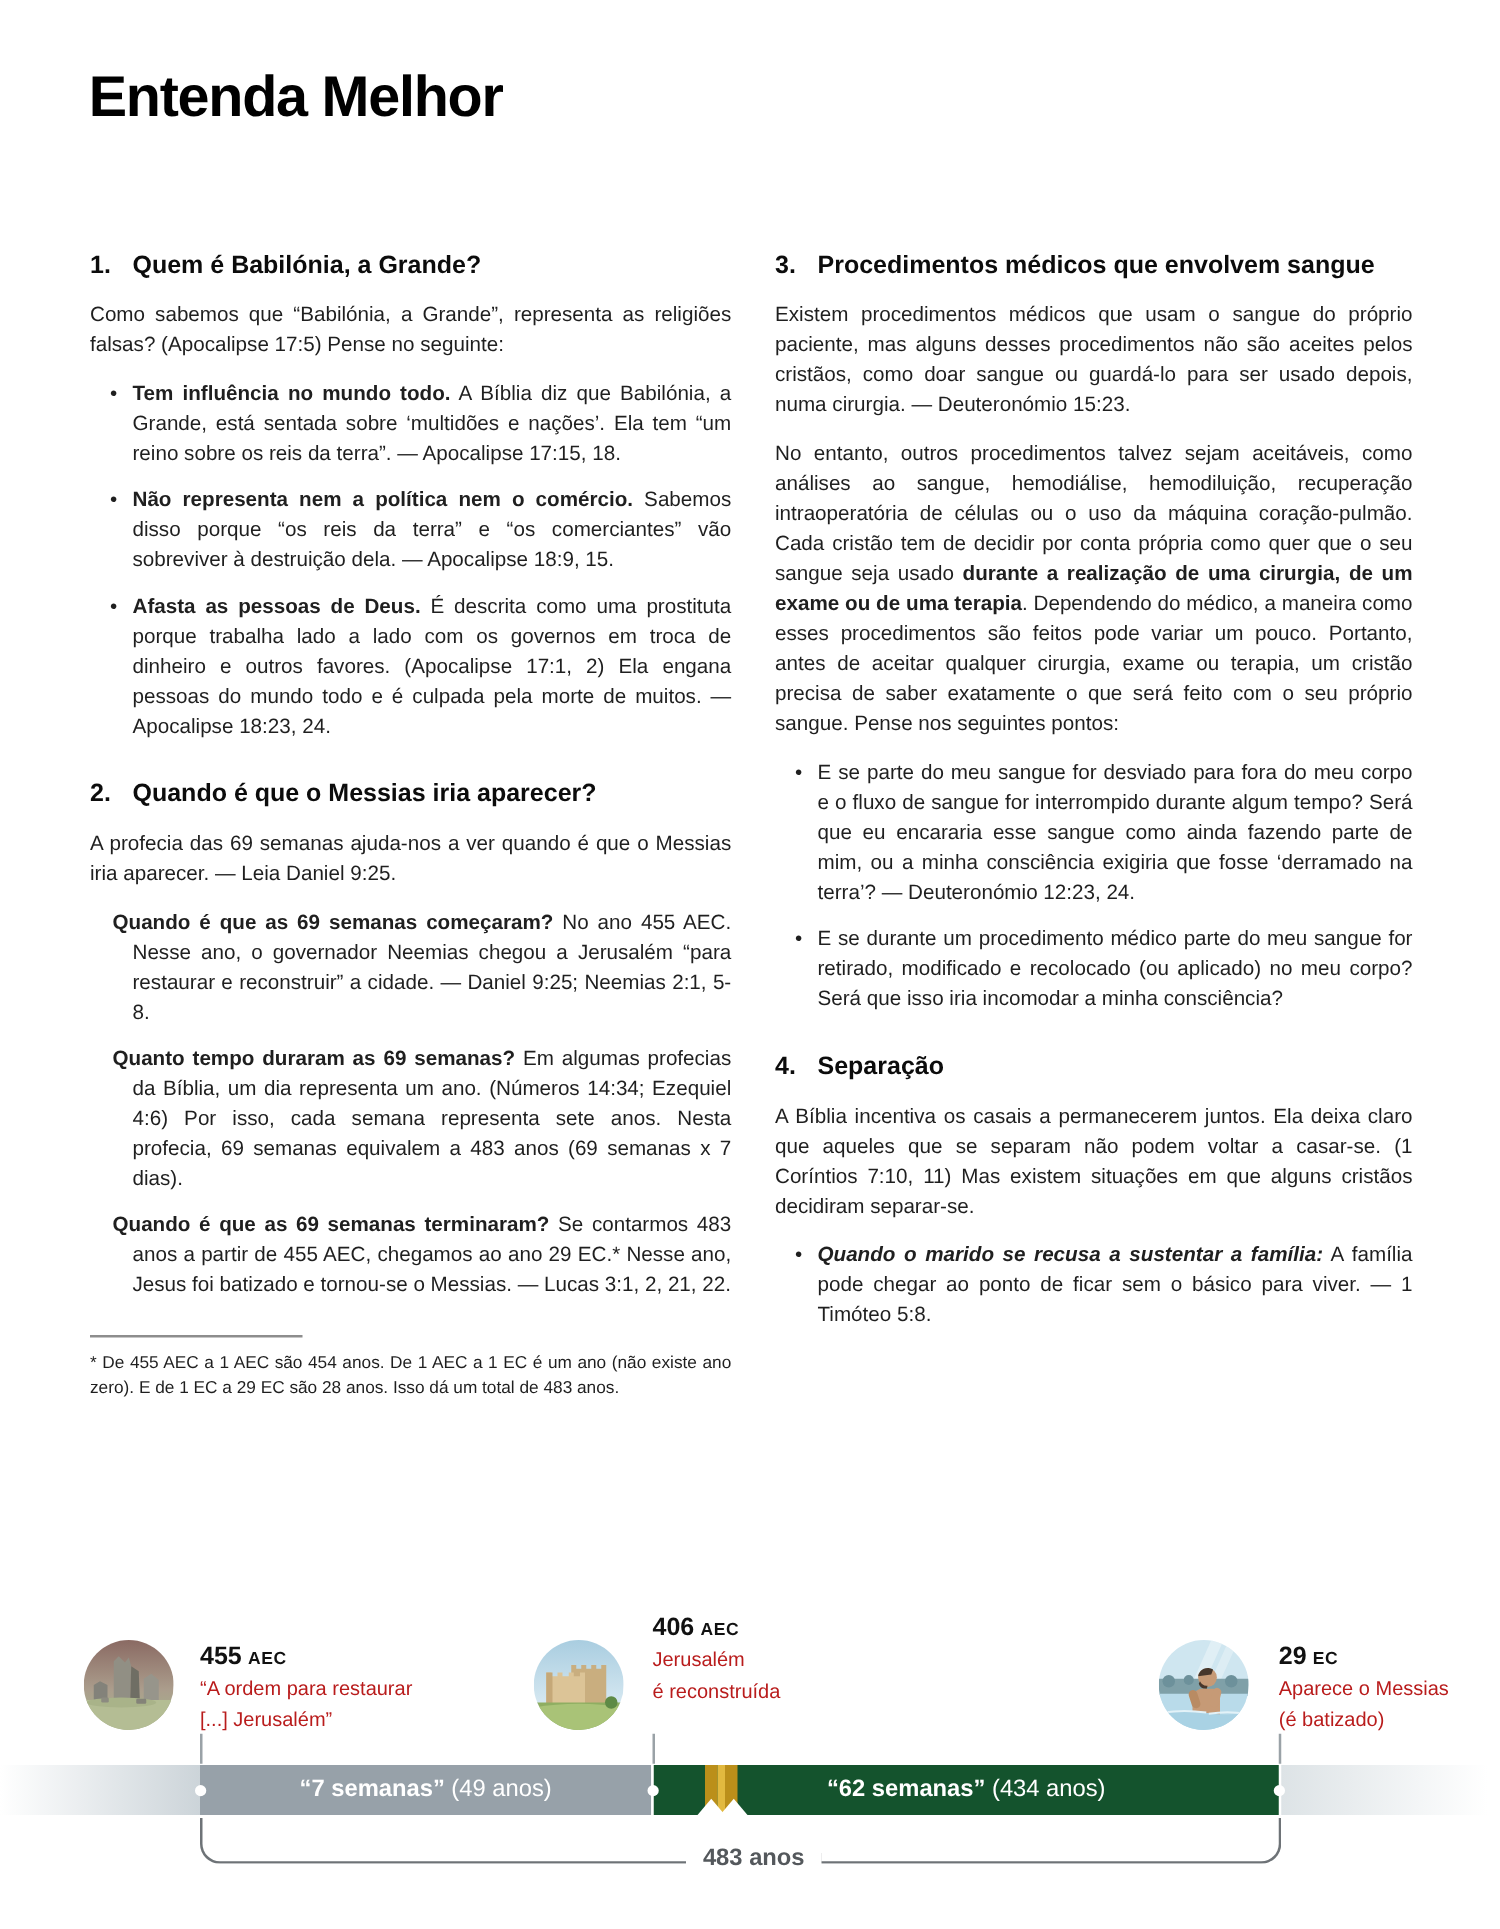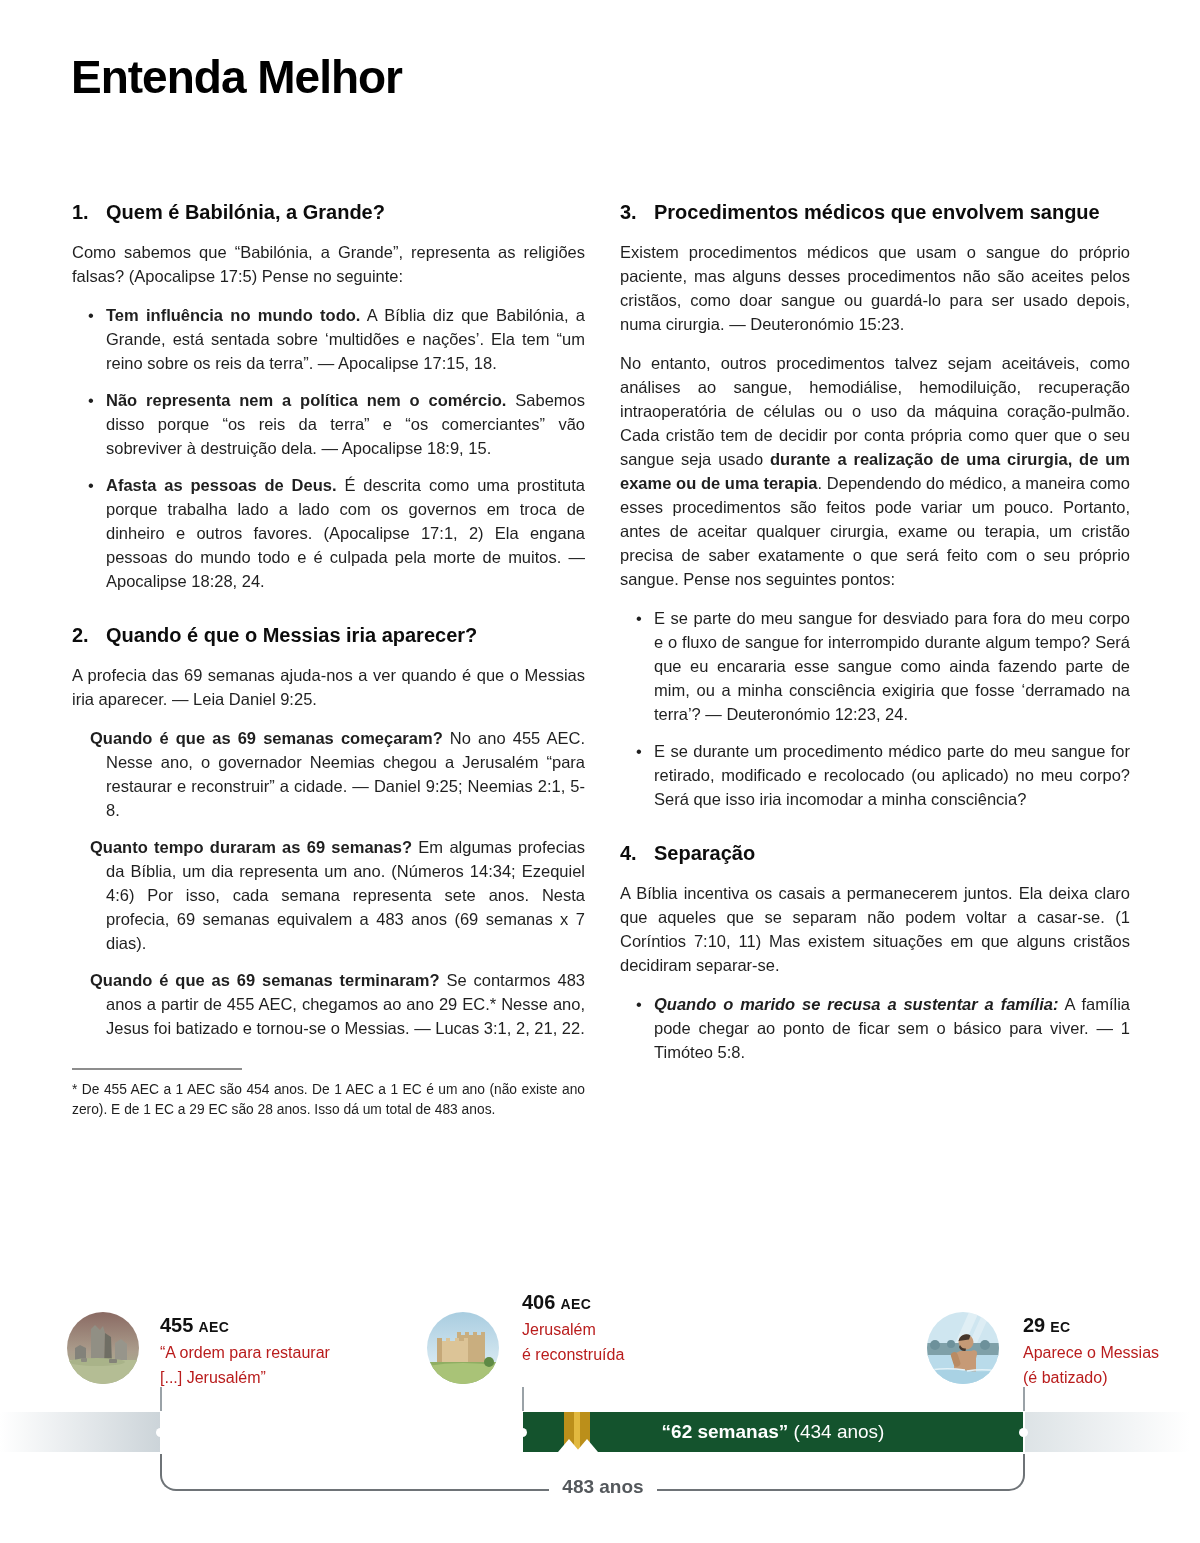--- a/index.html
+++ b/index.html
@@ -79,21 +79,21 @@
       <li>
         <span class="b">Tem influência no mundo todo.</span>
         <span>A Bíblia diz que Babilónia, a Grande, está sentada sobre ‘multidões e nações’. Ela tem “um reino sobre os reis da terra”. — Apocalipse 17:15, 18.</span>
       </li>
       <li>
         <span class="b">Não representa nem a política nem o comércio.</span>
         <span>Sabemos disso porque “os reis da terra” e “os comerciantes” vão sobreviver à destruição dela. — Apocalipse 18:9, 15.</span>
       </li>
       <li>
         <span class="b">Afasta as pessoas de Deus.</span>
-        <span>É descrita como uma prostituta porque trabalha lado a lado com os governos em troca de dinheiro e outros favores. (Apocalipse 17:1, 2) Ela engana pessoas do mundo todo e é culpada pela morte de muitos. — Apocalipse 18:28, 24.</span>
+        <span>É descrita como uma prostituta porque trabalha lado a lado com os governos em troca de dinheiro e outros favores. (Apocalipse 17:1, 2) Ela engana pessoas do mundo todo e é culpada pela morte de muitos. — Apocalipse 18:23, 24.</span>
       </li>
     </ul>
 
     <h2 class="sec">
       <span class="hnum">2.</span>
       <span class="htxt">Quando é que o Messias iria aparecer?</span>
     </h2>
     <p class="body">A profecia das 69 semanas ajuda-nos a ver quando é que o Messias iria aparecer. — Leia Daniel 9:25.</p>
     <div class="sub">
       <span class="b">Quando é que as 69 semanas começaram?</span>
@@ -212,20 +212,23 @@
     <div class="yline"><span>29</span><span class="era">EC</span></div>
     <div class="eline">Aparece o Messias</div>
     <div class="eline">(é batizado)</div>
   </div>
 
   <div class="tick" style="left:160px;"></div>
   <div class="tick" style="left:522px;"></div>
   <div class="tick" style="left:1023px;"></div>
 
   <div class="bar-lead"></div>
+  <div class="bar-seg" style="left: 160px; width: 361px; background-color: rgb(151, 161, 169);">
+    <div class="seg-label"><span class="b">“7 semanas”</span><span> (49 anos)</span></div>
+  </div>
   <div class="bar-div"></div>
   <div class="bar-seg" style="left: 523px; width: 500px; background-color: #14532d;">
     <div class="seg-label"><span class="b">“62 semanas”</span><span> (434 anos)</span></div>
   </div>
   <div class="bar-tail"></div>
 
   <div class="fold">
     <svg width="44" height="40" viewBox="0 0 44 40">
       <polygon points="8,0 18,0 18,40 8,40" fill="#bb8f1a"></polygon>
       <polygon points="18,0 24,0 24,40 18,40" fill="#e2b93f"></polygon>

